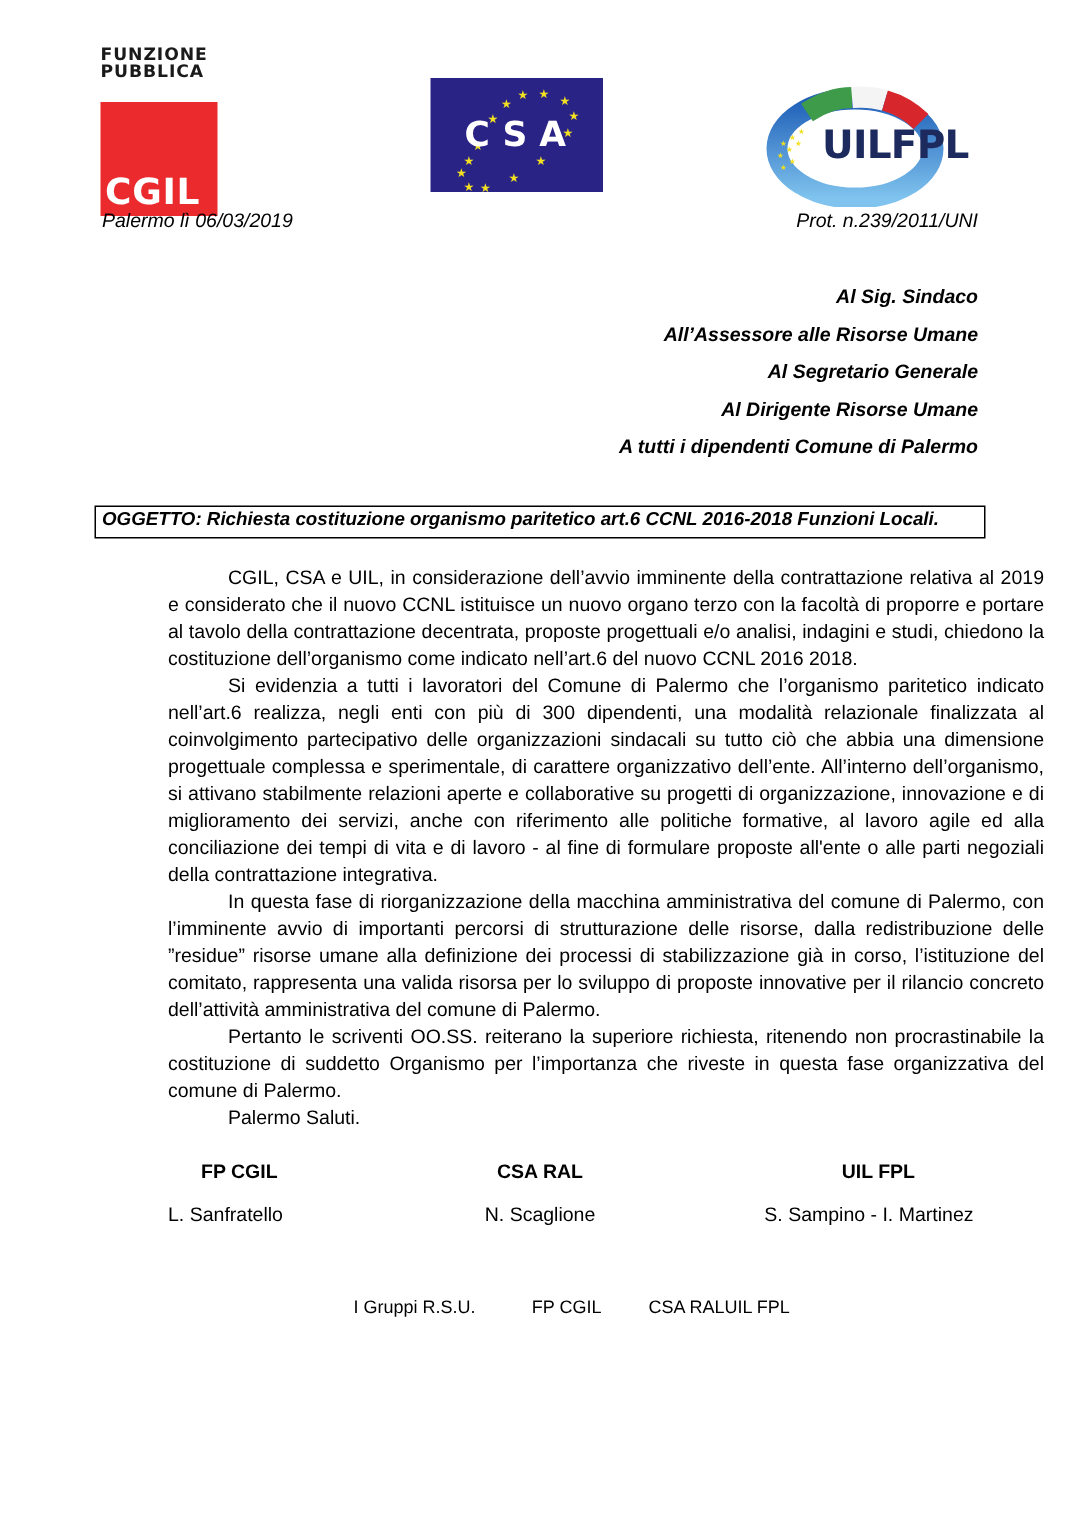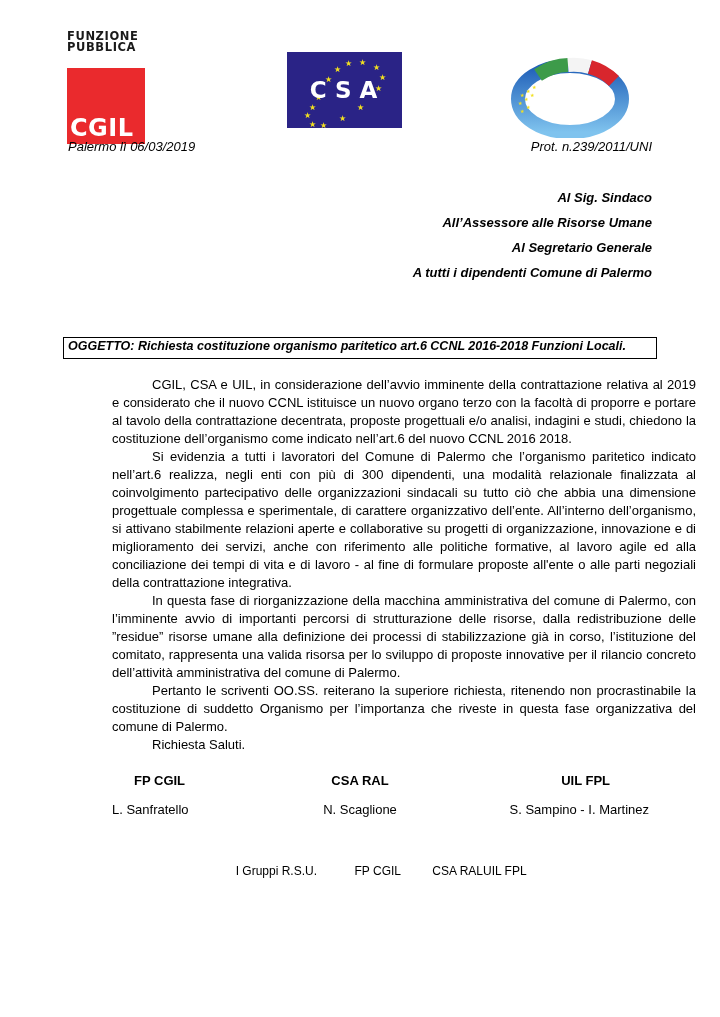--- a/index.html
+++ b/index.html
@@ -102,40 +102,42 @@
         <text x="18" y="40">★</text>
         <text x="24" y="36">★</text>
       <text x="10" y="52">★</text>
         <text x="16" y="48">★</text>
         <text x="22" y="44">★</text>
       <text x="12" y="60">★</text>
         <text x="18" y="56">★</text>
     </g>
     <rect x="38" y="30" width="112" height="32" fill="#ffffff" opacity="0.0"></rect>
   </svg>
+  <div style="position:absolute; left:40px; top:29px; font-family:'DejaVu Sans',sans-serif; font-weight:900; font-size:26px; color:#1c2a5e; letter-spacing:-0.5px; background:rgba(255,255,255,0.0);">UILFPL</div>
 </div>
 
 <div class="dateline">Palermo lì 06/03/2019</div>
 <div class="protocol">Prot. n.239/2011/UNI</div>
 
 <div class="recipients">
   <div>Al Sig. Sindaco</div>
   <div>All’Assessore alle Risorse Umane</div>
   <div>Al Segretario Generale</div>
+  <div>Al Dirigente Risorse Umane</div>
   <div>A tutti i dipendenti Comune di Palermo</div>
 </div>
 
 <div class="subject">OGGETTO: Richiesta costituzione organismo paritetico art.6 CCNL 2016-2018 Funzioni Locali.</div>
 
 <div class="body-text">
   <p>CGIL, CSA e UIL, in considerazione dell’avvio imminente della contrattazione relativa al 2019 e considerato che il nuovo CCNL istituisce un nuovo organo terzo con la facoltà di proporre e portare al tavolo della contrattazione decentrata, proposte progettuali e/o analisi, indagini e studi, chiedono la costituzione dell’organismo come indicato nell’art.6 del nuovo CCNL 2016 2018.</p>
   <p>Si evidenzia a tutti i lavoratori del Comune di Palermo che l’organismo paritetico indicato nell’art.6 realizza, negli enti con più di 300 dipendenti, una modalità relazionale finalizzata al coinvolgimento partecipativo delle organizzazioni sindacali  su tutto ciò che abbia una dimensione progettuale complessa e sperimentale, di carattere organizzativo dell’ente. All’interno dell’organismo, si attivano stabilmente relazioni aperte e collaborative su progetti di organizzazione, innovazione e di miglioramento dei servizi, anche con riferimento alle politiche formative, al lavoro agile ed alla conciliazione dei tempi di vita e di lavoro - al fine di formulare proposte all'ente o alle parti negoziali della contrattazione integrativa.</p>
   <p>In questa fase di riorganizzazione della macchina amministrativa del comune di Palermo, con l’imminente avvio di importanti percorsi di strutturazione delle risorse, dalla redistribuzione delle ”residue” risorse umane alla definizione dei processi di stabilizzazione già in corso, l’istituzione del comitato, rappresenta una valida risorsa per lo sviluppo di proposte innovative per il rilancio concreto dell’attività amministrativa del comune di Palermo.</p>
   <p>Pertanto le scriventi OO.SS. reiterano la superiore richiesta, ritenendo non procrastinabile la costituzione di suddetto Organismo per l’importanza che riveste in questa fase organizzativa del comune di Palermo.</p>
-  <p>Richiesta Saluti.</p>
+  <p>Palermo Saluti.</p>
 </div>
 
 <div class="sig-row sig-orgs">
   <div>FP CGIL</div>
   <div>CSA RAL</div>
   <div>UIL FPL</div>
 </div>
 <div class="sig-row sig-names">
   <div>L. Sanfratello</div>
   <div>N. Scaglione</div>

